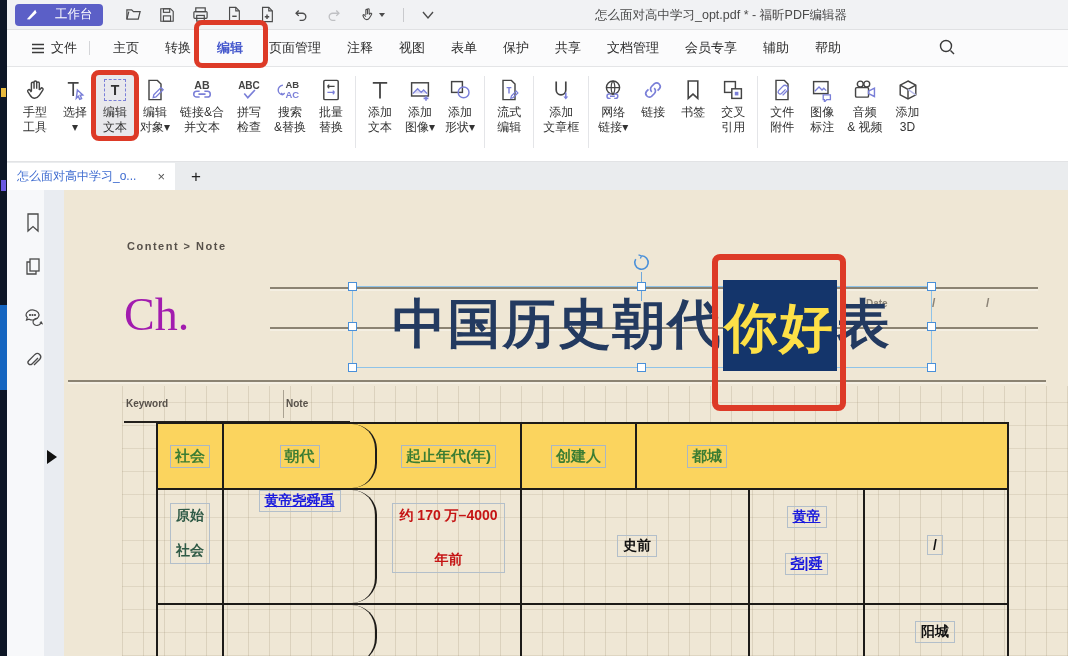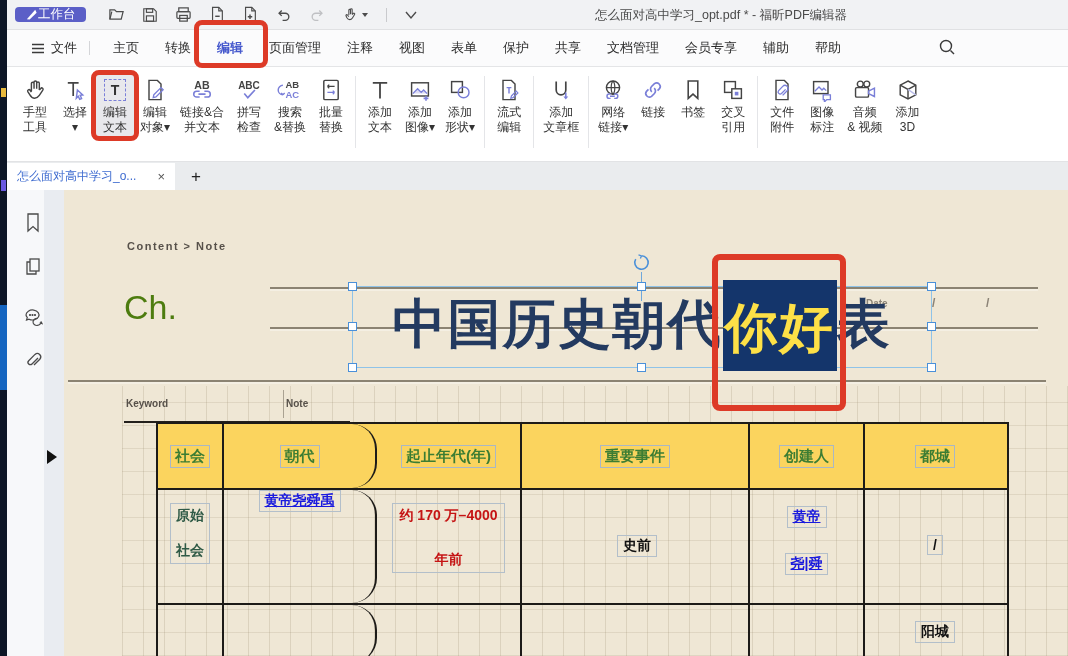--- a/index.html
+++ b/index.html
@@ -7,21 +7,21 @@
   .frame { position:relative; width:1068px; height:656px; overflow:hidden; background:#fff; }
 
   
   .edge-strip { position:absolute; left:0; top:0; width:7px; height:656px; background:#0d1626; z-index:50; }
   .edge-strip .blip-y { position:absolute; left:1px; top:88px; width:5px; height:9px; background:#e7b83c; }
   .edge-strip .blip-p { position:absolute; left:1px; top:180px; width:5px; height:11px; background:#6a5ae0; }
   .edge-strip .blip-b { position:absolute; left:0; top:305px; width:7px; height:85px; background:#1565c0; }
 
   
   .titlebar { position:absolute; left:7px; top:0; right:0; height:30px; background:#f1f2f4; border-bottom:1px solid #e0e1e3; display:flex; align-items:center; }
-  .ws-btn { display:flex; align-items:center; gap:0; margin-left:8px; height:15px; padding:0 10px; background:#5b5fc7; border-radius:4px; color:#fff; font-size:12.5px; }
+  .ws-btn { display:flex; align-items:center; gap:17px; margin-left:8px; height:22px; padding:0 10px; background:#5b5fc7; border-radius:4px; color:#fff; font-size:12.5px; }
   .qicons { display:flex; align-items:center; gap:17px; margin-left:22px; }
   .qicons svg { display:block; }
   .tb-sep { width:1px; height:14px; background:#c9cacd; }
   .doc-title { position:absolute; left:588px; top:0; height:30px; line-height:30px; font-size:12.5px; color:#4a4a4a; white-space:nowrap; }
 
   
   .menubar { position:absolute; left:7px; top:30px; right:0; height:37px; background:#fbfbfc; border-bottom:1px solid #e4e5e7; display:flex; align-items:center; font-size:13px; color:#2e2e2e; }
   .menubar .m-file { display:flex; align-items:center; gap:6px; margin-left:20px; padding:0 4px; }
   .menubar .m-div { width:1px; height:14px; background:#d4d5d8; margin:0 10px 0 8px; }
   .menu-item { position:relative; height:37px; line-height:35px; padding:0 13px; cursor:default; white-space:nowrap; }
@@ -49,21 +49,21 @@
 
   
   .sidebar { position:absolute; left:7px; top:190px; width:37px; bottom:0; background:#f7f8fa; }
   .sidebar-edge { position:absolute; left:44px; top:190px; width:20px; bottom:0; background:#e9ecf1; }
   .side-ic { position:absolute; left:16px; }
   .side-expand { position:absolute; left:47px; top:450px; width:0; height:0; border-left:10px solid #111; border-top:7px solid transparent; border-bottom:7px solid transparent; z-index:5; }
 
   .content { position:absolute; left:64px; top:190px; right:0; bottom:0; background:#efe7d5; }
 
   .crumb { position:absolute; left:63px; top:50px; font-size:11px; letter-spacing:1.5px; color:#57514a; font-weight:bold; }
-  .chap { position:absolute; left:60px; top:98px; font-size:34px; color:#4d7c0f; font-family:Liberation Sans, sans-serif; }
+  .chap { position:absolute; left:60px; top:98px; font-size:46px; color:#a21caf; font-family:Liberation Serif, serif; }
   .rule { position:absolute; height:2px; background:#8b8372; box-shadow:0 2px 0 rgba(255,255,255,.35); }
   .date-lab { position:absolute; font-size:10px; color:#8b8376; font-weight:bold; }
 
   .grid-layer { position:absolute; left:58px; top:196px; width:982px; height:270px;
     background:
       repeating-linear-gradient(90deg, rgba(140,125,95,.20) 0 1px, transparent 1px 21px),
       repeating-linear-gradient(0deg, rgba(140,125,95,.16) 0 1px, transparent 1px 23px);
   }
 
   
@@ -541,23 +541,20 @@
       <div class="trow thead-row">
         <div class="tcell w-c1">
             <span class="hbox">社会</span>
           </div>
         <div class="tcell w-c2">
             <span class="hbox">朝代</span>
           </div>
         <div class="tcell w-c3">
             <span class="hbox">起止年代(年)</span>
           </div>
-        <div class="tcell w-c4">
-            <span class="hbox">重要事件</span>
-          </div>
         <div class="tcell w-c5">
             <span class="hbox">创建人</span>
           </div>
         <div class="tcell w-c6">
             <span class="hbox">都城</span>
           </div>
       </div>
       <div class="trow trow1">
         <div class="tcell w-c1" style="justify-content:flex-start; padding-top:13px;">
           <span class="cbox t-green" style="display:flex; flex-direction:column; align-items:center; gap:17px; padding:3px 5px;">

